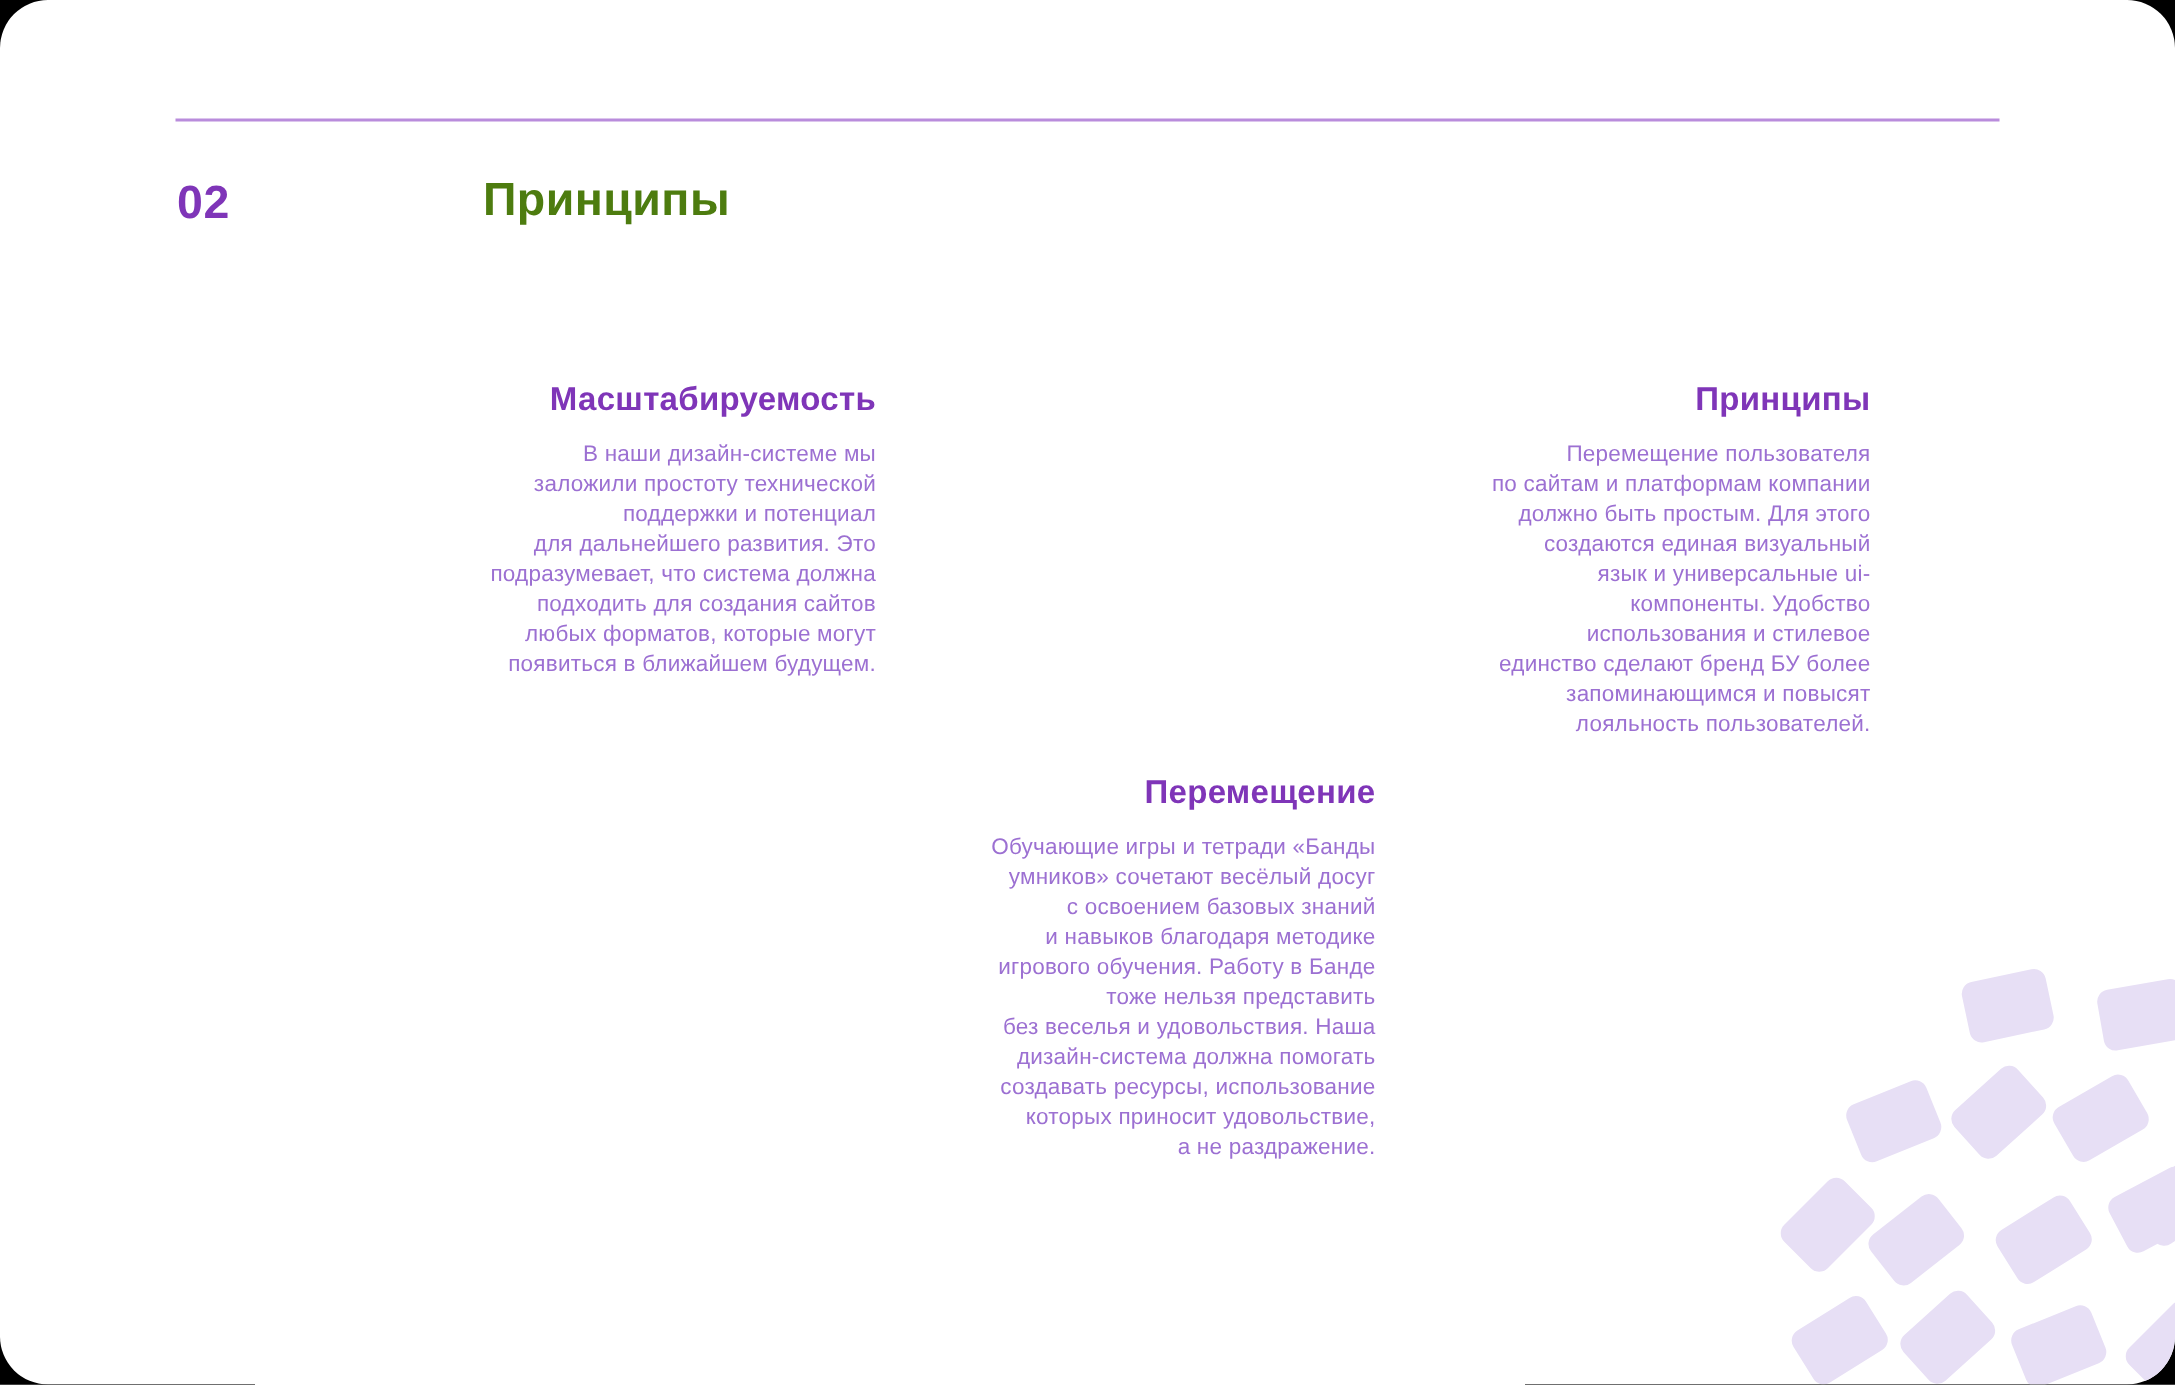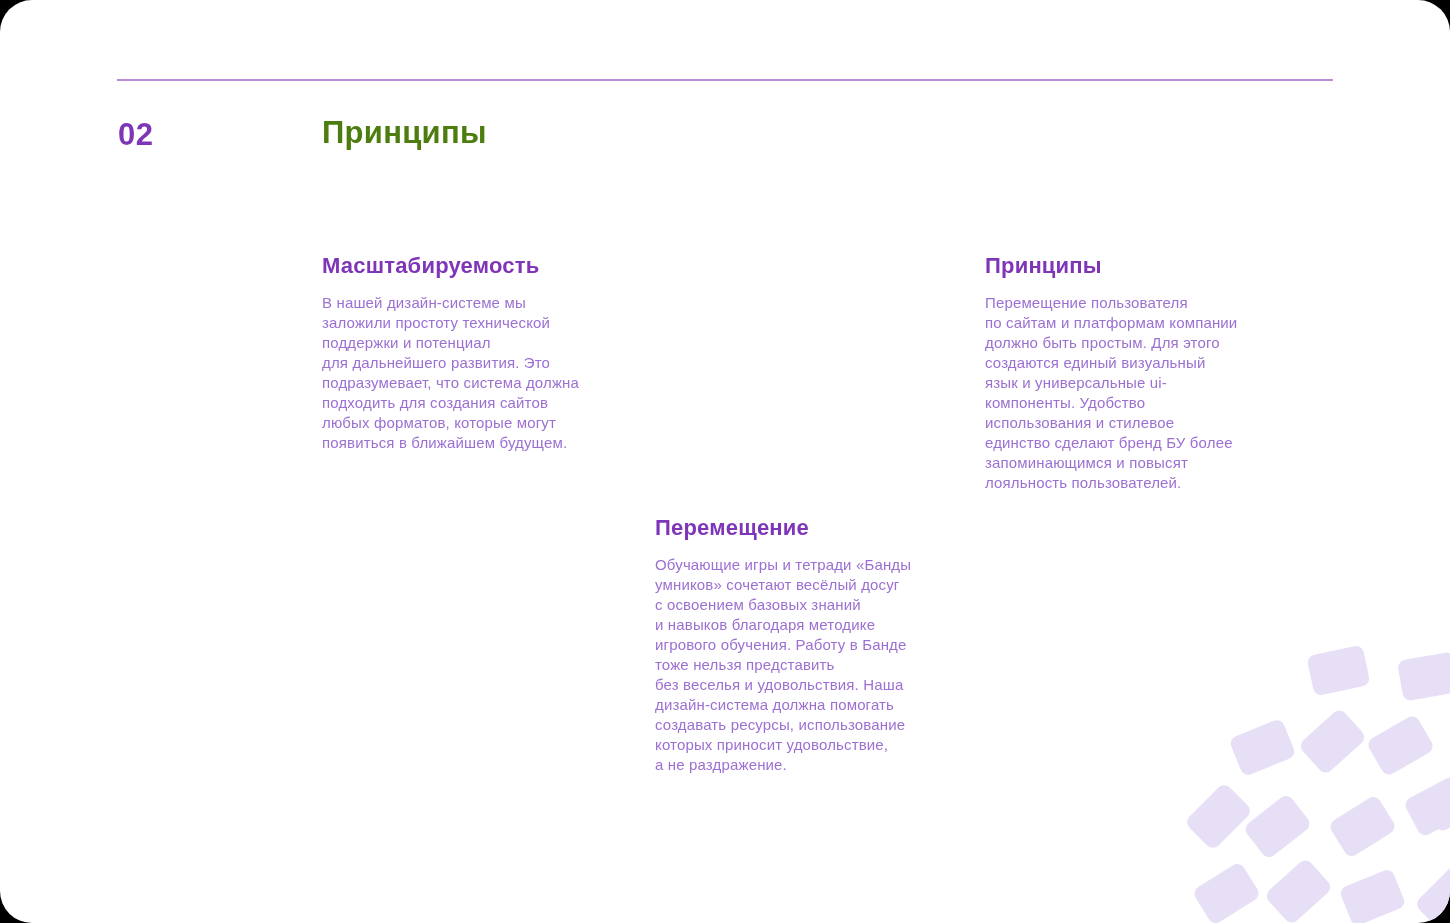--- a/index.html
+++ b/index.html
@@ -40,20 +40,21 @@
     left: 322px;
     top: 115px;
     font-size: 31px;
     font-weight: bold;
     color: #4d7c0f;
     letter-spacing: 0.3px;
   }
   .section {
     position: absolute;
     width: 262px;
+    text-align: right;
   }
   .section h3 {
     margin: 0 0 13px 0;
     font-size: 22px;
     line-height: 28px;
     font-weight: bold;
     color: #7f35b8;
     letter-spacing: 0.2px;
   }
   .section p {
@@ -87,21 +88,21 @@
 
 <div class="card">
 
   <div class="topline"></div>
 
   <div class="page-number">02</div>
   <div class="page-title">Принципы</div>
 
   <div class="section" id="sec-scalability">
     <h3>Масштабируемость</h3>
-    <p>В нашей дизайн-системе мы
+    <p>В наши дизайн-системе мы
 заложили простоту технической
 поддержки и потенциал
 для дальнейшего развития. Это
 подразумевает, что система должна
 подходить для создания сайтов
 любых форматов, которые могут
 появиться в ближайшем будущем.</p>
   </div>
 
 
@@ -119,21 +120,21 @@
 создавать ресурсы, использование
 которых приносит удовольствие,
 а не раздражение.</p>
   </div>
 
   <div class="section" id="sec-simplicity">
     <h3>Принципы</h3>
     <p>Перемещение пользователя
 по сайтам и платформам компании
 должно быть простым. Для этого
-создаются единый визуальный
+создаются единая визуальный
 язык и универсальные ui-
 компоненты. Удобство
 использования и стилевое
 единство сделают бренд БУ более
 запоминающимся и повысят
 лояльность пользователей.</p>
   </div>
 
   <div class="decor">
       <div class="tile" style="left: 1310px; top: 650px; transform: rotate(-12deg); background: rgb(231, 223, 245);"></div>

